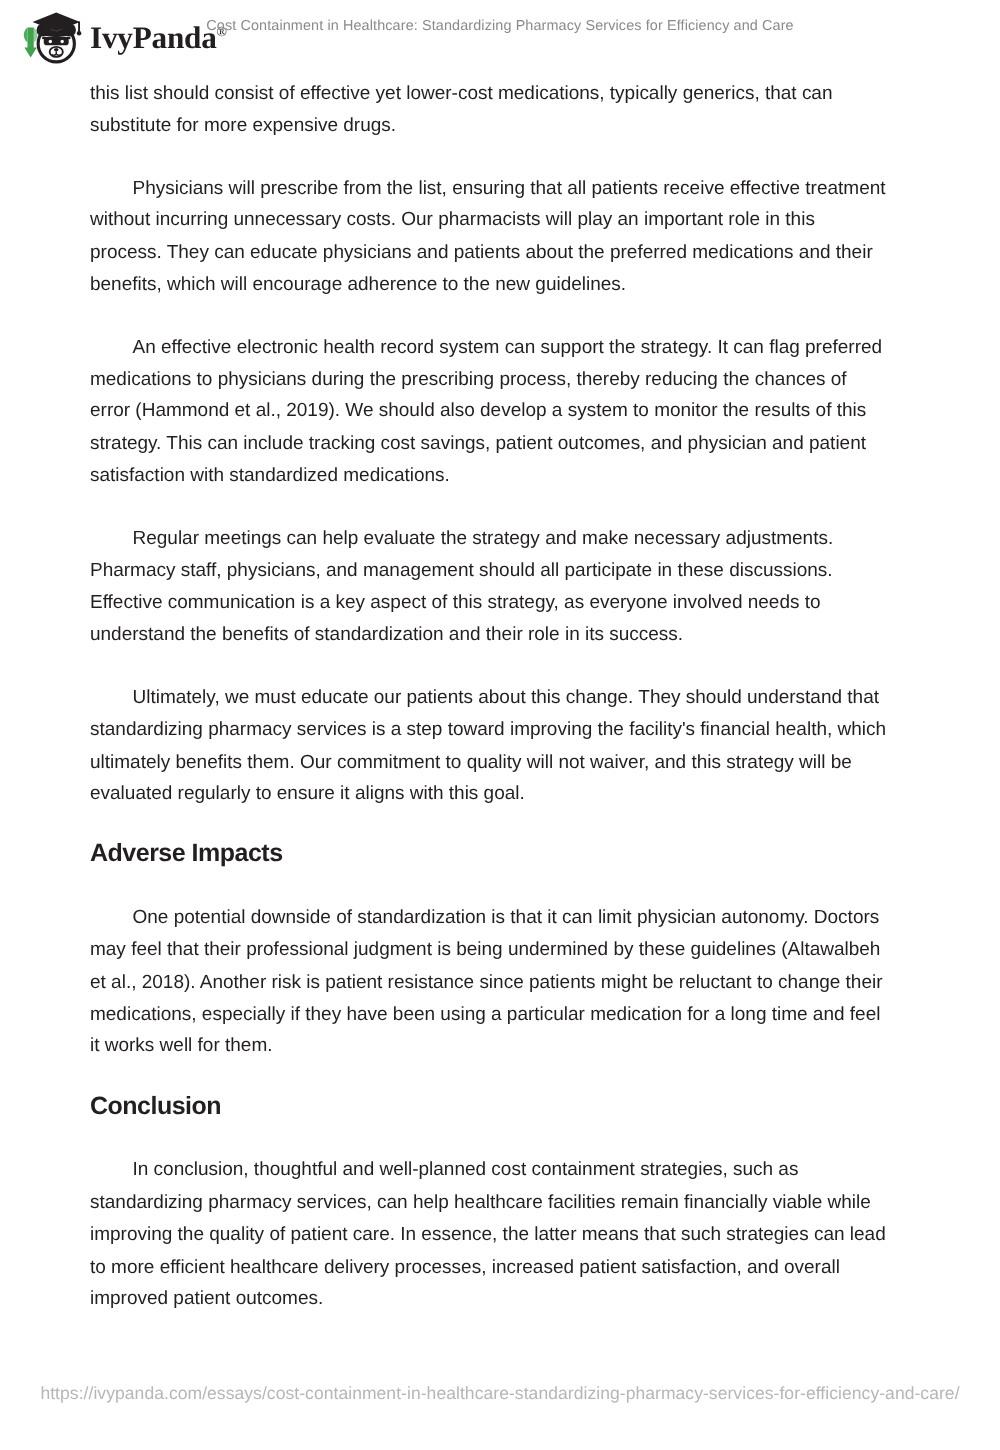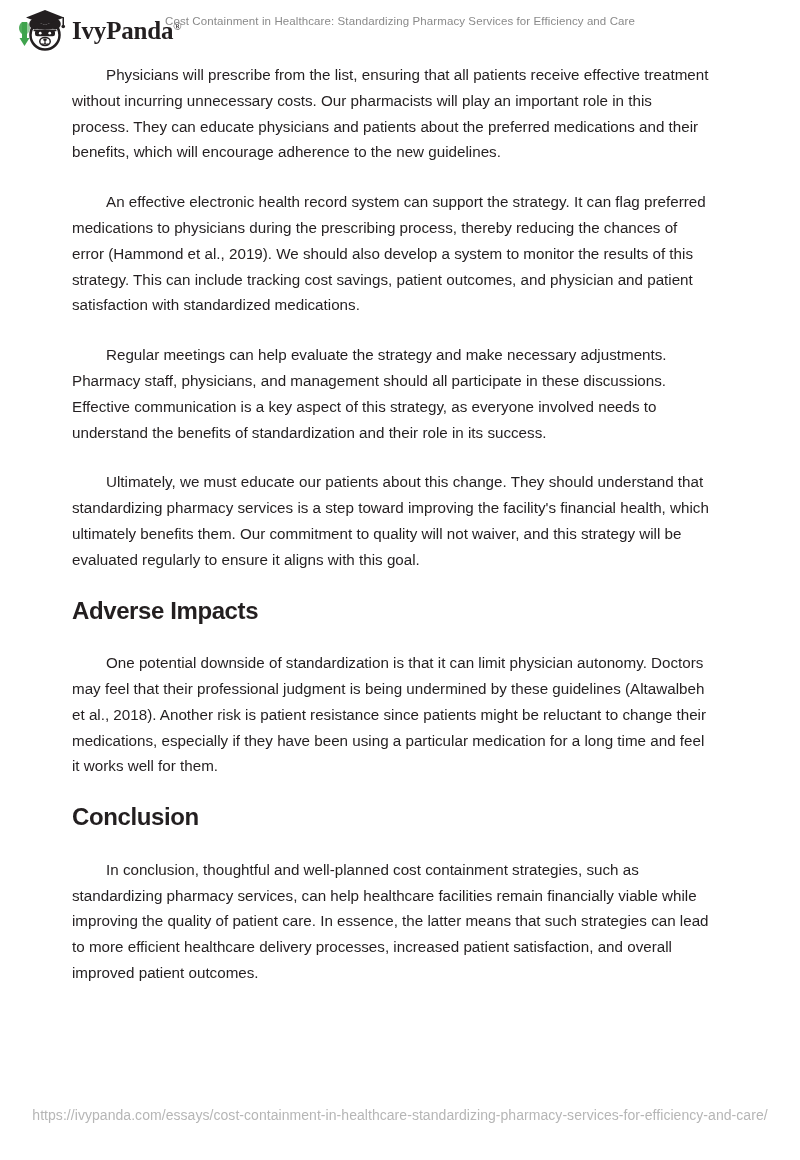--- a/index.html
+++ b/index.html
@@ -82,21 +82,21 @@
     line-height: 25.8px;
     text-align: left;
     color: #231f20;
     text-indent: 34px;
   }
   .doc p.no-indent {
     text-indent: 0;
   }
   .doc h2 {
     margin: 0 0 26px 0;
-    font-size: 24px;
+    font-size: 20px;
     line-height: 1.15;
     font-weight: bold;
     letter-spacing: -0.4px;
     color: #231f20;
   }
 
   
   .page-footer {
     position: absolute;
     left: 0;
@@ -154,20 +154,21 @@
       </svg>
     </span>
     <span class="brand-wordmark"><span>IvyPanda</span><span class="reg">®</span></span>
   </a>
 
   <div class="header-title">Cost Containment in Healthcare: Standardizing Pharmacy Services for Efficiency and Care</div>
 </header>
 
 <main class="doc">
 
+  <p class="no-indent">this list should consist of effective yet lower-cost medications, typically generics, that can substitute for more expensive drugs.</p>
   <p>Physicians will prescribe from the list, ensuring that all patients receive effective treatment without incurring unnecessary costs. Our pharmacists will play an important role in this process. They can educate physicians and patients about the preferred medications and their benefits, which will encourage adherence to the new guidelines.</p>
   <p>An effective electronic health record system can support the strategy. It can flag preferred medications to physicians during the prescribing process, thereby reducing the chances of error (Hammond et al., 2019). We should also develop a system to monitor the results of this strategy. This can include tracking cost savings, patient outcomes, and physician and patient satisfaction with standardized medications.</p>
   <p>Regular meetings can help evaluate the strategy and make necessary adjustments. Pharmacy staff, physicians, and management should all participate in these discussions. Effective communication is a key aspect of this strategy, as everyone involved needs to understand the benefits of standardization and their role in its success.</p>
   <p>Ultimately, we must educate our patients about this change. They should understand that standardizing pharmacy services is a step toward improving the facility's financial health, which ultimately benefits them. Our commitment to quality will not waiver, and this strategy will be evaluated regularly to ensure it aligns with this goal.</p>
 
   <h2>Adverse Impacts</h2>
   <p>One potential downside of standardization is that it can limit physician autonomy. Doctors may feel that their professional judgment is being undermined by these guidelines (Altawalbeh et al., 2018). Another risk is patient resistance since patients might be reluctant to change their medications, especially if they have been using a particular medication for a long time and feel it works well for them.</p>
 
   <h2>Conclusion</h2>
   <p>In conclusion, thoughtful and well-planned cost containment strategies, such as standardizing pharmacy services, can help healthcare facilities remain financially viable while improving the quality of patient care. In essence, the latter means that such strategies can lead to more efficient healthcare delivery processes, increased patient satisfaction, and overall improved patient outcomes.</p>

